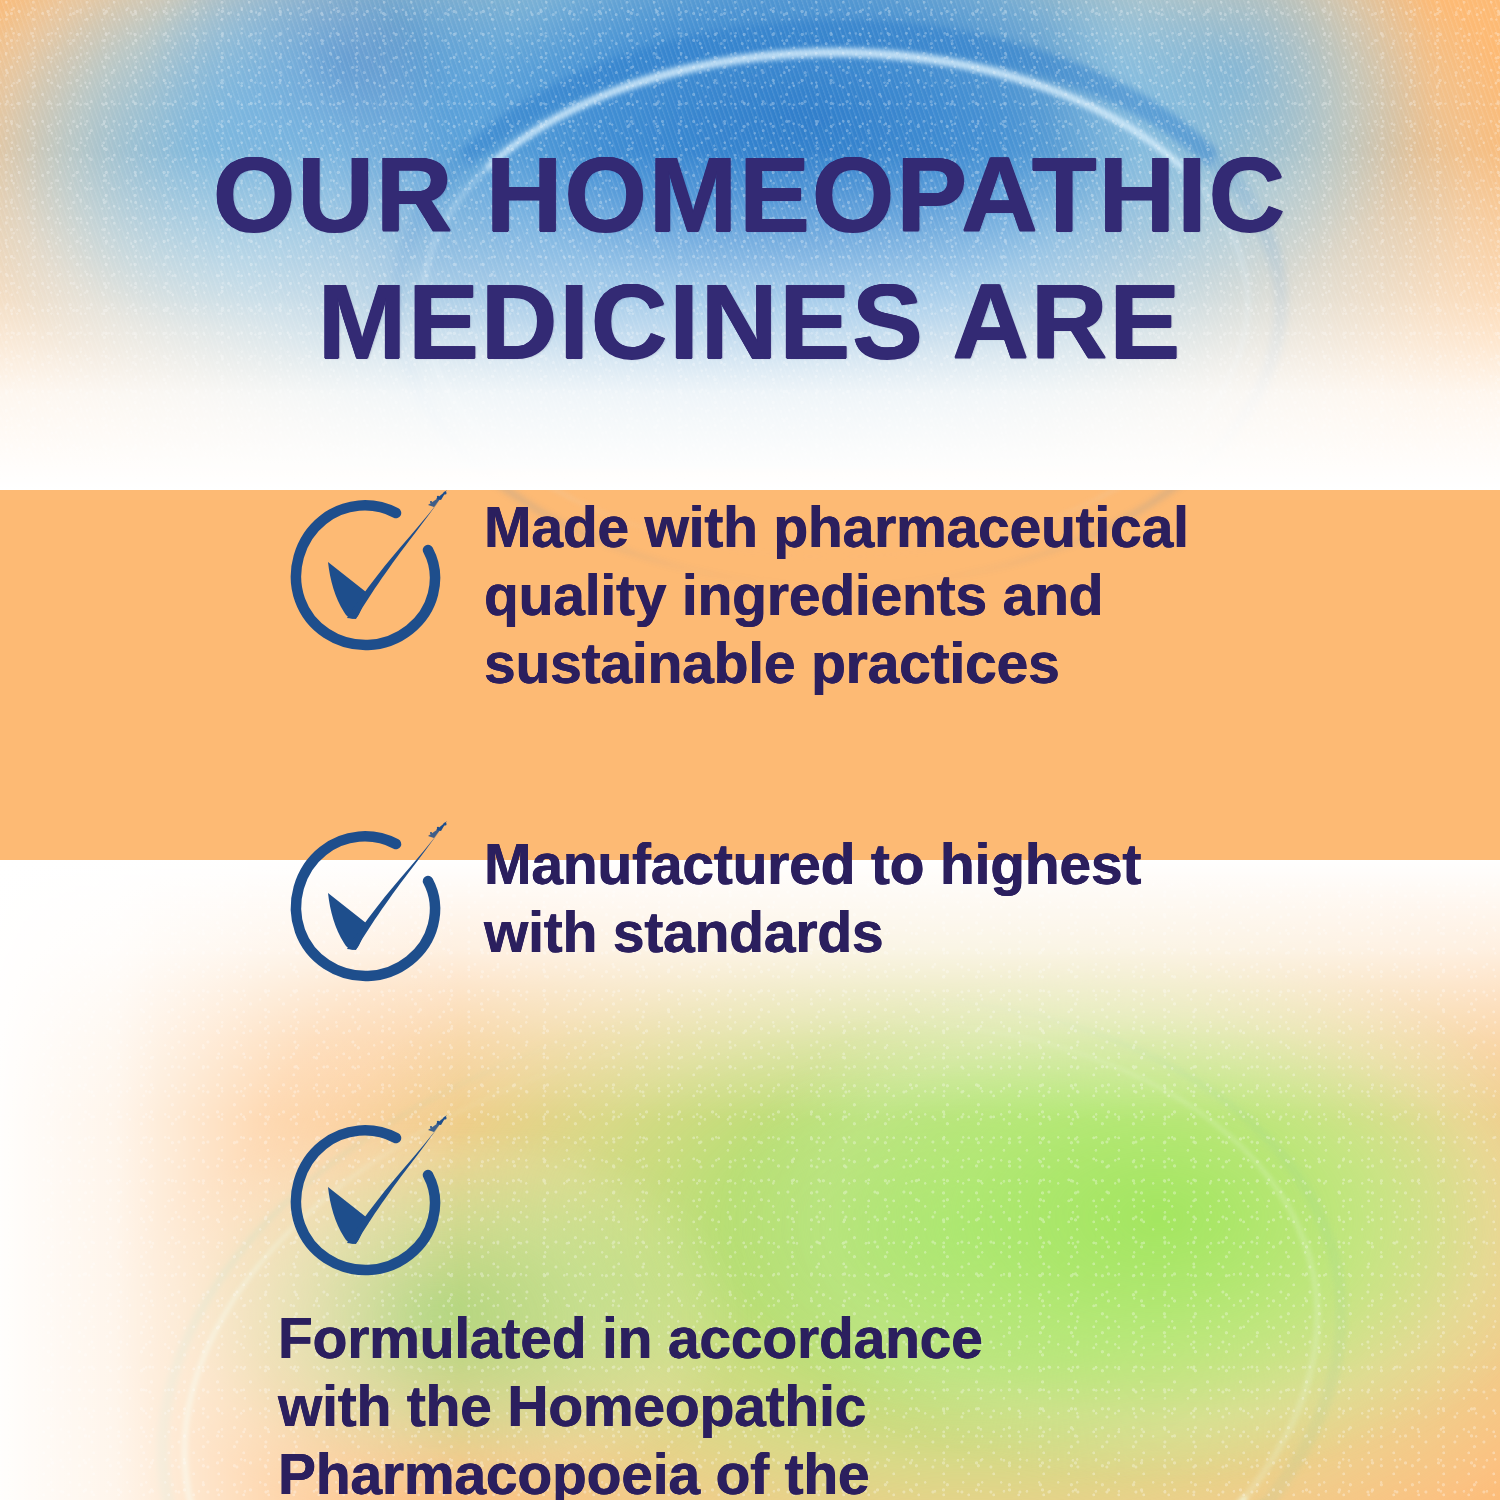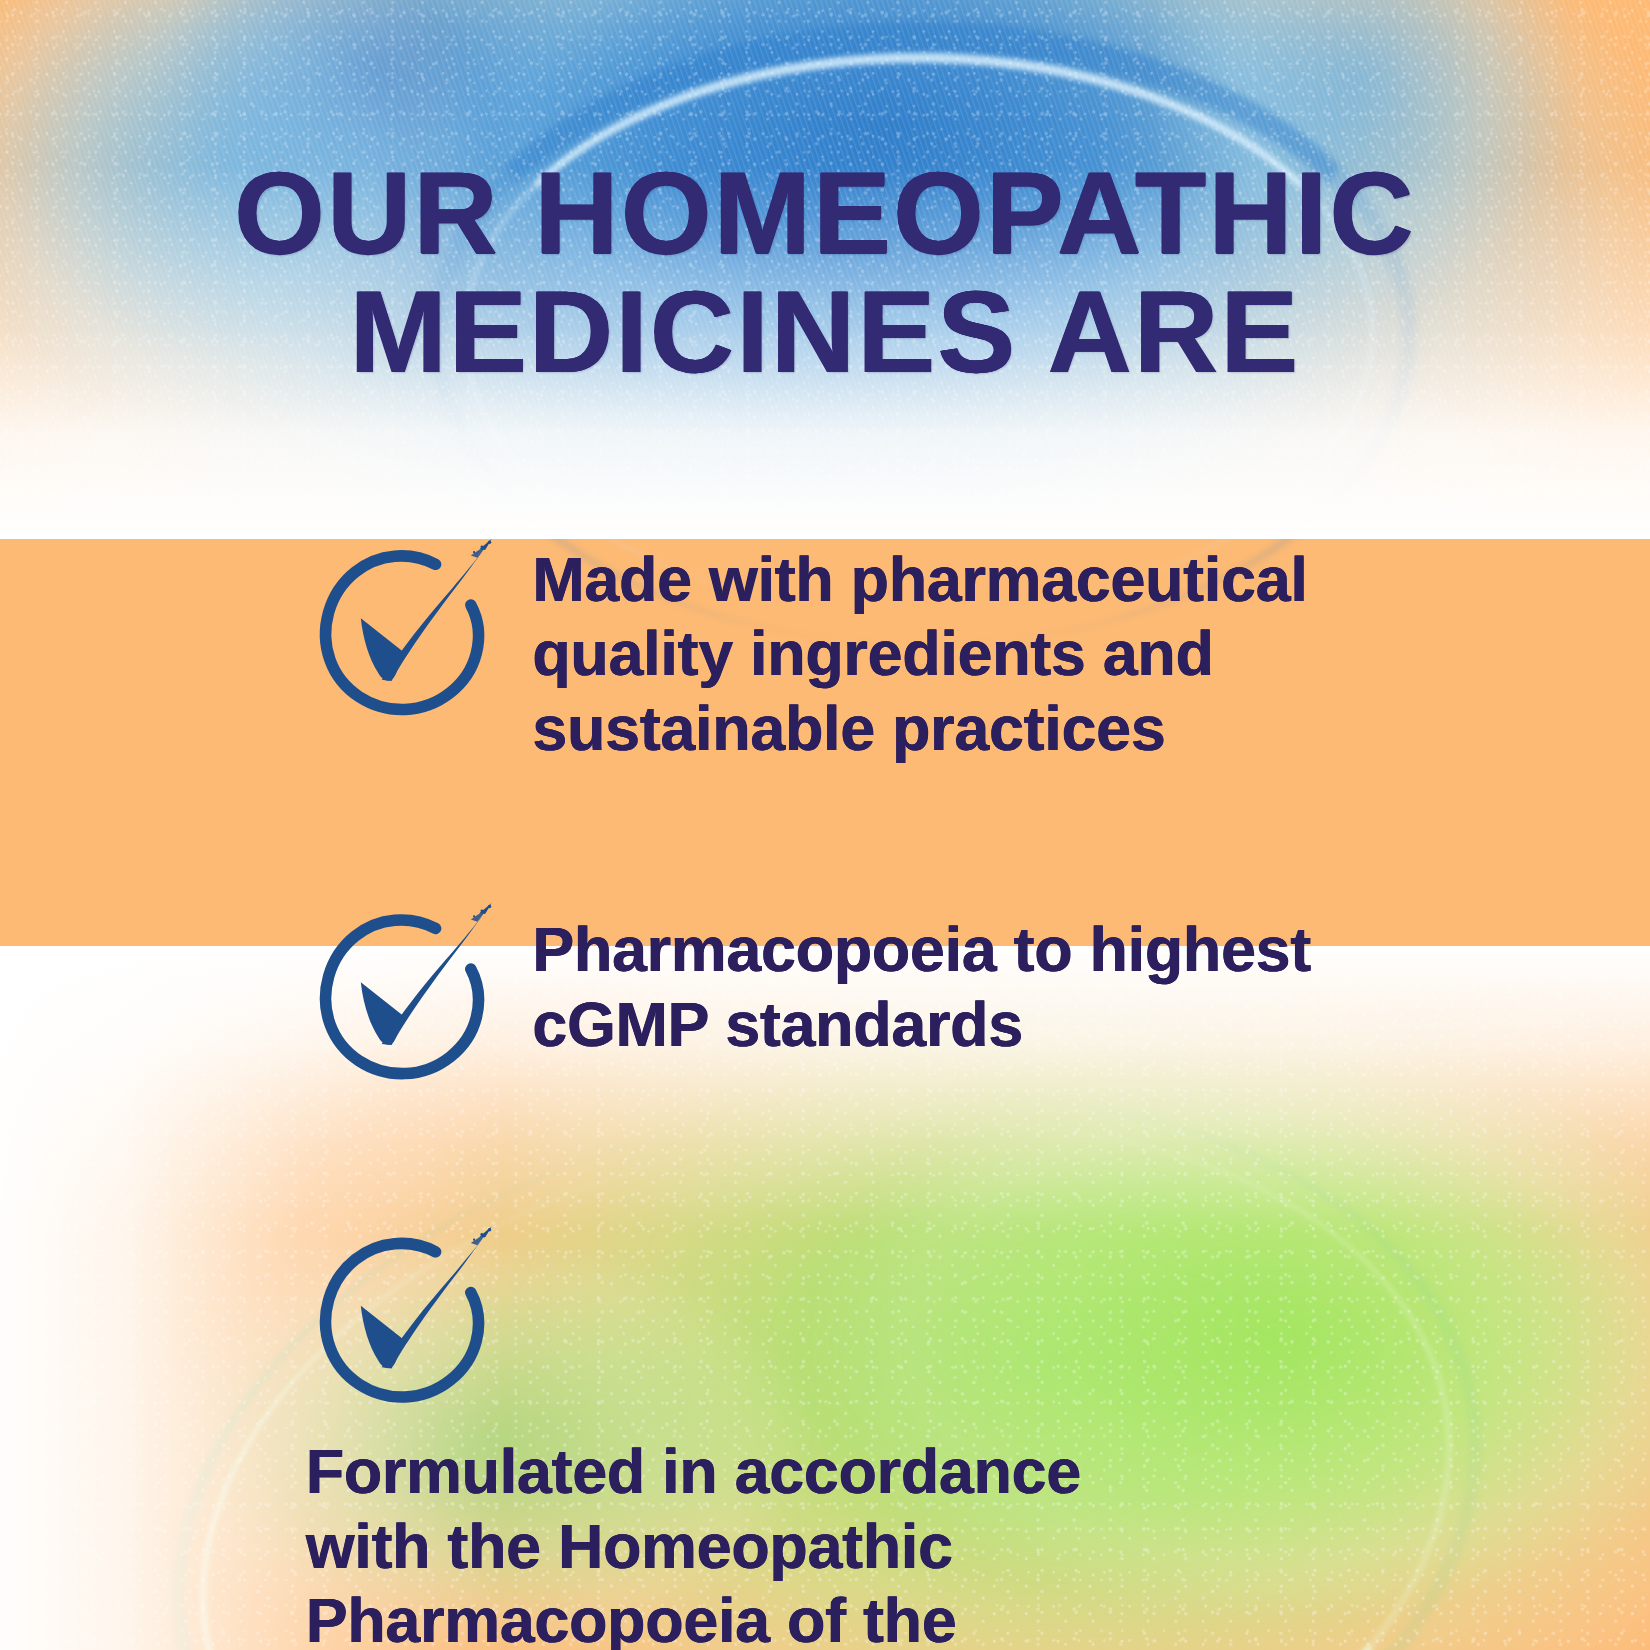--- a/index.html
+++ b/index.html
@@ -288,21 +288,21 @@
     line-height: 1.02;
     letter-spacing: 2px;
     transform: scaleX(1.0);
     text-shadow:
       0.6px 0 0 #332A74,
       -0.6px 0 0 #332A74,
       0 0.6px 0 #332A74,
       1.4px 1.4px 1.6px rgba(40,32,96,0.18);
   }
   .headline .hl-line-1 { font-size: 106px; }
-  .headline .hl-line-2 { font-size: 106px; }
+  .headline .hl-line-2 { font-size: 106px; margin-top: 19px; }
 
   .bullets {
     position: absolute;
     left: 278px;
     top: 470px;
     width: 1000px;
   }
   .bullet {
     display: flex;
     align-items: flex-start;
@@ -404,21 +404,21 @@
             <path d="M118 25 C95 13 66 15 45 32 C21 51 12 84 22 112 C32 140 60 158 90 157 C121 156 148 134 155 106 C159 90 157 75 150 62" fill="none" stroke="#1E4E8C" stroke-width="10.5" stroke-linecap="round"></path>
             <path d="M50 74 C52 92 57 110 66 124 C70 131 76 133 80 128 C84 122 86 112 88 104 Z" fill="#1E4E8C"></path>
             <path d="M69 130 C86 103 110 73 133 47 C144 34 154 22 161 13 C152 25 142 39 131 53 C109 82 89 111 78 131 Z" fill="#1E4E8C"></path>
             <path d="M158 11 L169 2 L163 12 Z" fill="#1E4E8C"></path>
             <path d="M150 17 L166 6 L156 19 Z" fill="#1E4E8C" opacity="0.85"></path>
             <circle cx="167" cy="5" r="1.6" fill="#1E4E8C"></circle>
             <circle cx="160" cy="9" r="1.2" fill="#1E4E8C"></circle>
             <circle cx="153" cy="14" r="1.0" fill="#1E4E8C"></circle>
           </svg>
         </span>
-        <div class="bullet-text">Pharmacopoeia to highest cGMP standards</div>
+        <div class="bullet-text">Manufactured to highest with standards</div>
       </div>
 
       <div class="bullet bullet-3">
         <span class="check-wrap">
           <svg viewBox="0 0 172 172" aria-hidden="true">
             <path d="M118 25 C95 13 66 15 45 32 C21 51 12 84 22 112 C32 140 60 158 90 157 C121 156 148 134 155 106 C159 90 157 75 150 62" fill="none" stroke="#1E4E8C" stroke-width="10.5" stroke-linecap="round"></path>
             <path d="M50 74 C52 92 57 110 66 124 C70 131 76 133 80 128 C84 122 86 112 88 104 Z" fill="#1E4E8C"></path>
             <path d="M69 130 C86 103 110 73 133 47 C144 34 154 22 161 13 C152 25 142 39 131 53 C109 82 89 111 78 131 Z" fill="#1E4E8C"></path>
             <path d="M158 11 L169 2 L163 12 Z" fill="#1E4E8C"></path>
             <path d="M150 17 L166 6 L156 19 Z" fill="#1E4E8C" opacity="0.85"></path>

